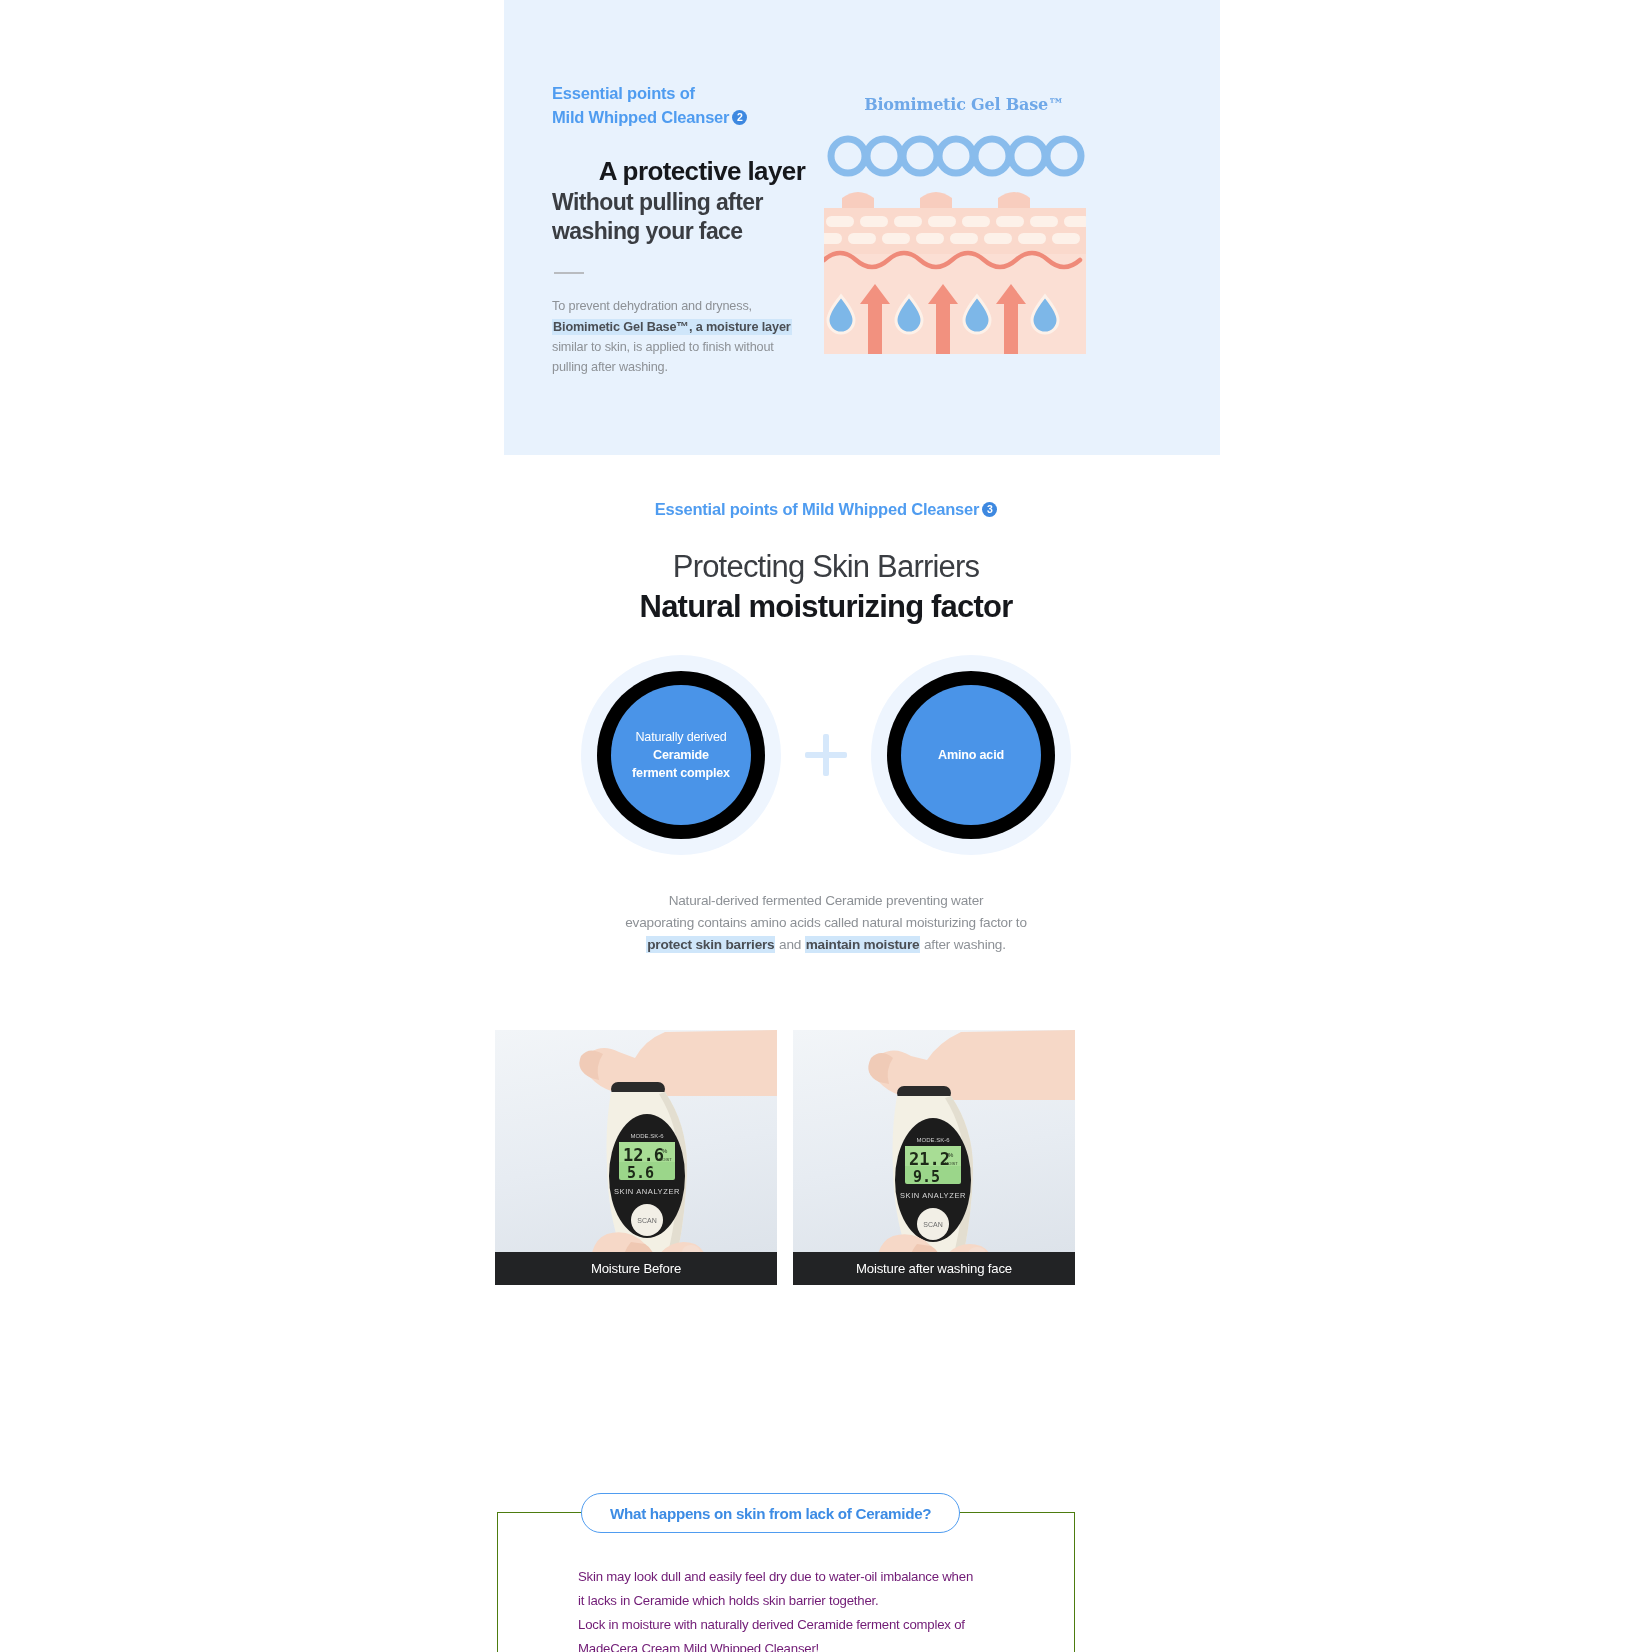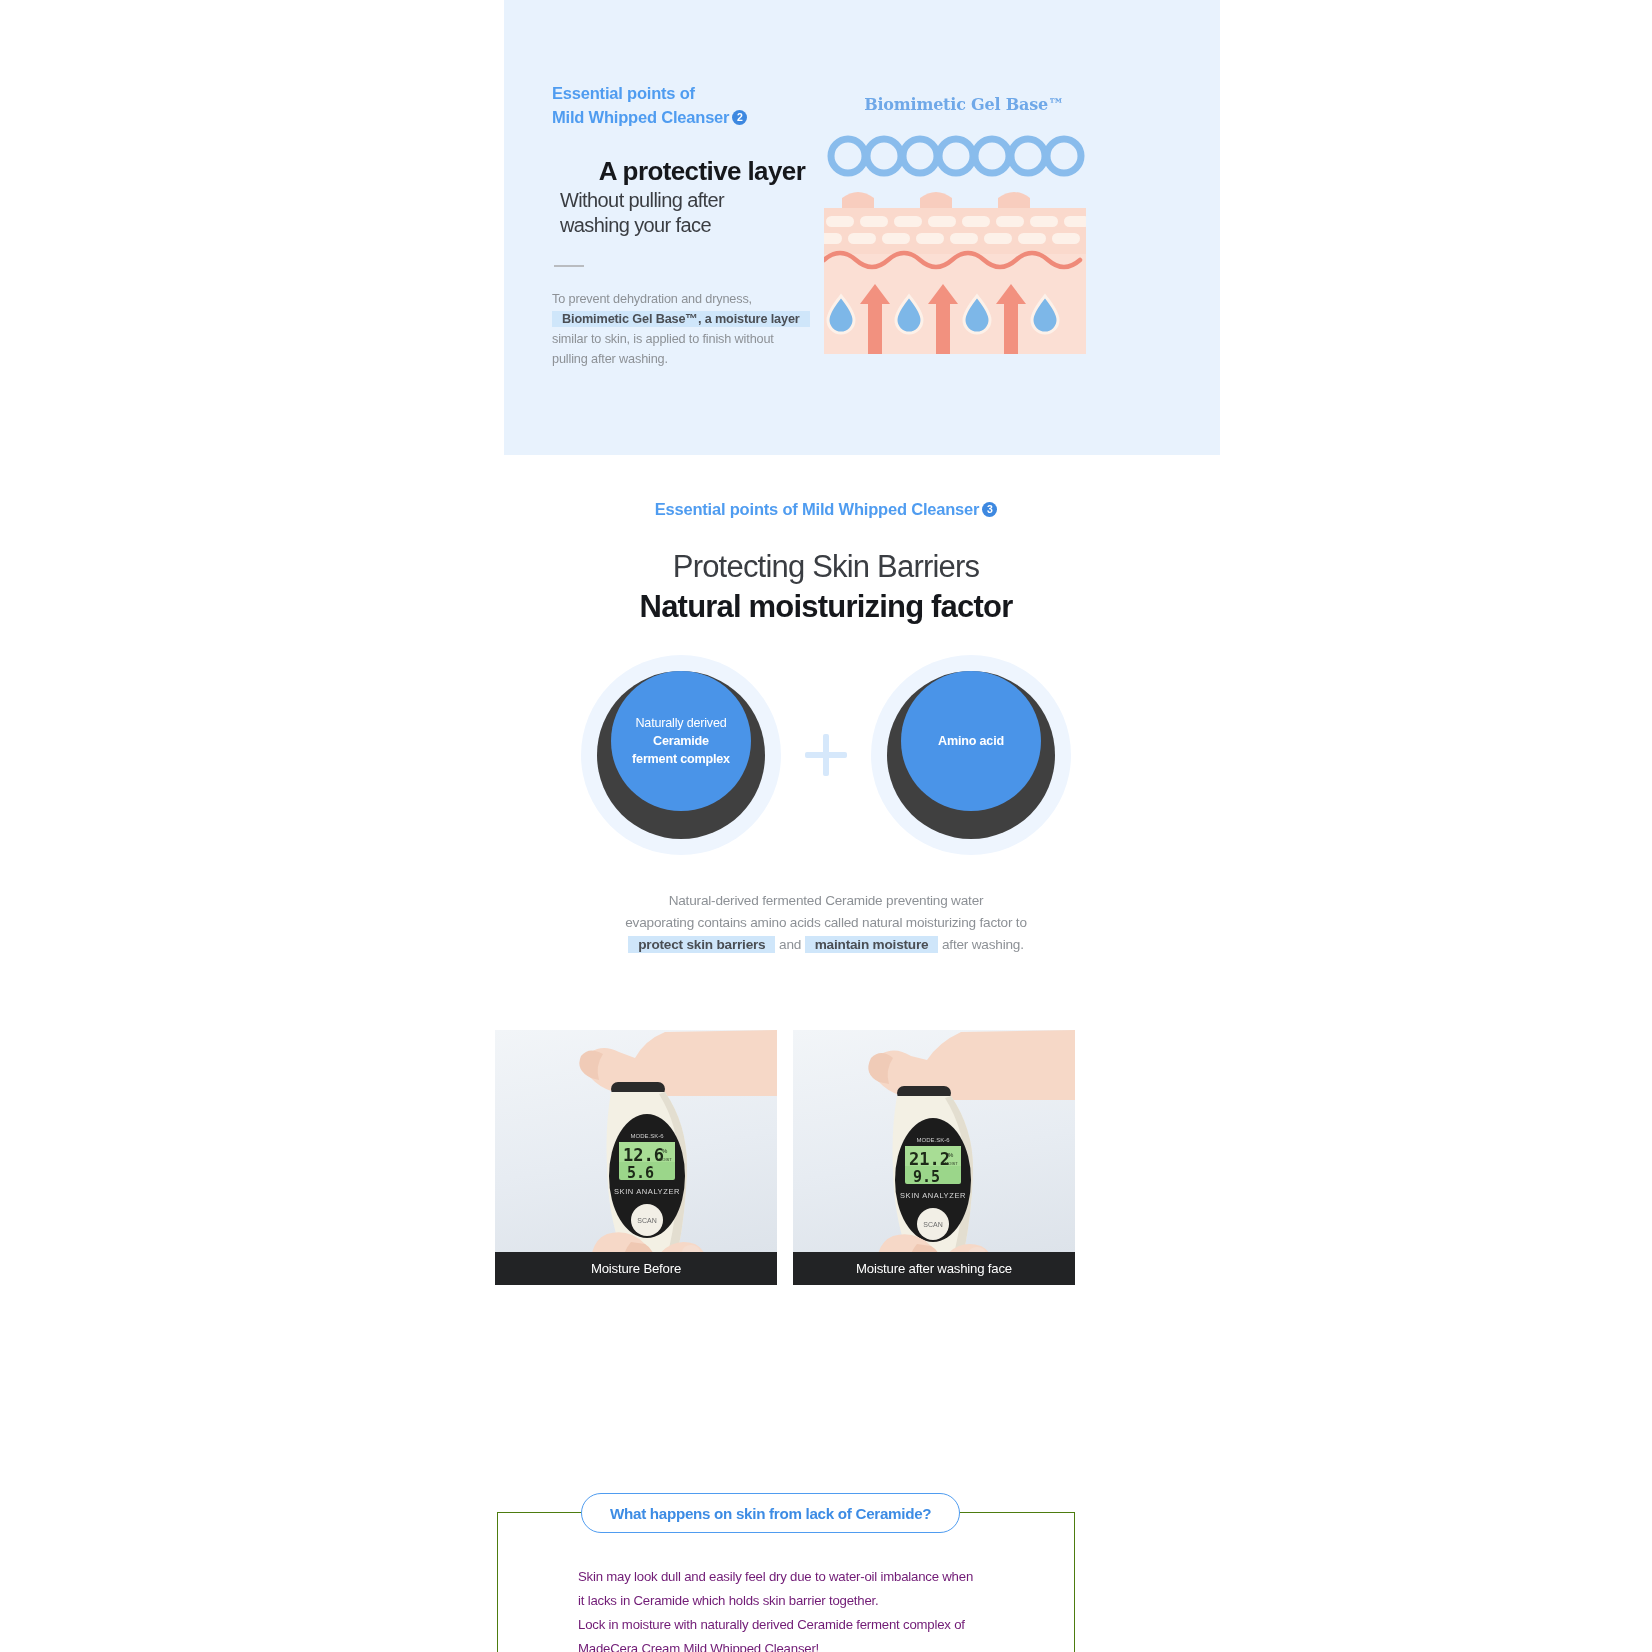--- a/index.html
+++ b/index.html
@@ -26,31 +26,30 @@
   .num-badge {
     display: inline-block; width: 15px; height: 15px; border-radius: 50%;
     background: #3d88e0; color: #fff; font-size: 10.5px; font-weight: bold;
     text-align: center; line-height: 15px; vertical-align: 2px; margin-left: 3px;
   }
   .h-bold {
     font-size: 26px; font-weight: bold; color: #16181c; letter-spacing: -0.6px;
     margin-top: 26px; line-height: 1.22; text-align: center;
   }
   .h-light {
-    font-size: 20px; font-weight: 400; color: #3a3d42; letter-spacing: -0.6px;
+    font-size: 23px; font-weight: 700; color: #3a3d42; letter-spacing: -0.6px;
     line-height: 1.28;
-    margin-left: 8px;
   }
   .rule { width: 30px; height: 2px; background: #b9bcc0; margin: 26px 0 22px 2px; }
   .body-sm {
     font-size: 12.7px; color: #8d9196; line-height: 1.58; letter-spacing: -0.15px;
   }
   .hl {
     background: #cfe6fa; color: #4a4e54; font-weight: bold;
-    padding: 1px 10px; box-decoration-break: clone;
+    padding: 1px 1px; box-decoration-break: clone;
   }
 
   
   .diagram { position: absolute; left: 320px; top: 95px; width: 280px; }
   .diagram-title {
     font-family: "DejaVu Serif", serif; font-weight: bold;
     color: #6fa8e8; font-size: 16px; text-align: center; letter-spacing: -0.2px;
   }
   .skin-svg { display:block; margin-top: 18px; }
 
@@ -70,21 +69,21 @@
   .circle-row {
     position: absolute; left: 0; top: 655px; width: 1652px;
     display: flex; justify-content: center; align-items: center; gap: 0;
   }
   .halo {
     width: 200px; height: 200px; border-radius: 50%;
     background: #eef5fe; display: flex; align-items: center; justify-content: center;
   }
   .halo2 {
     width: 168px; height: 168px; border-radius: 50%;
-    background: #404040; display: flex; justify-content: center;
+    background: #000000; display: flex; align-items: center; justify-content: center;
   }
   .core {
     width: 140px; height: 140px; border-radius: 50%;
     background: #4a94e8; color: #fff; display:flex; flex-direction: column;
     align-items:center; justify-content:center; text-align: center;
     font-size: 12.6px; line-height: 1.45; letter-spacing: -0.2px;
   }
   .core .thin { font-weight: normal; }
   .core .thick { font-weight: bold; }
   .plus-wrap { width: 90px; display:flex; align-items:center; justify-content:center; }

